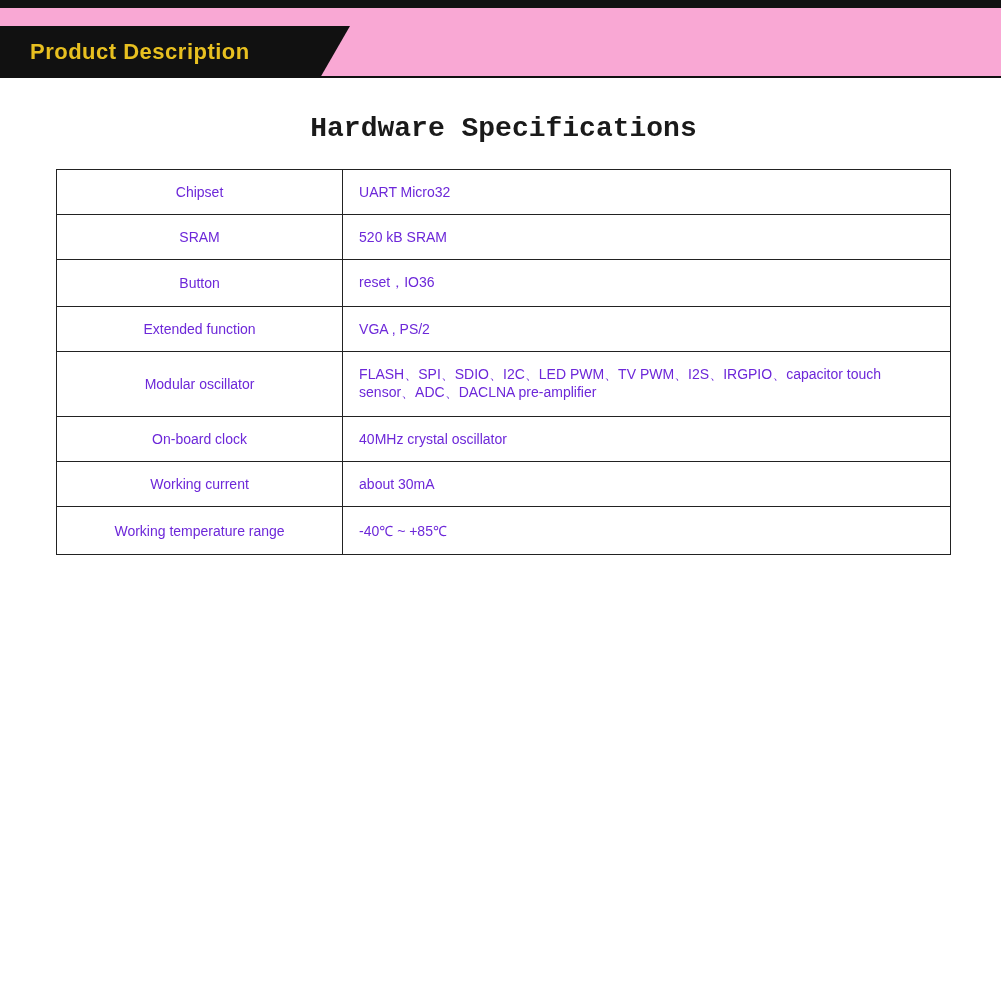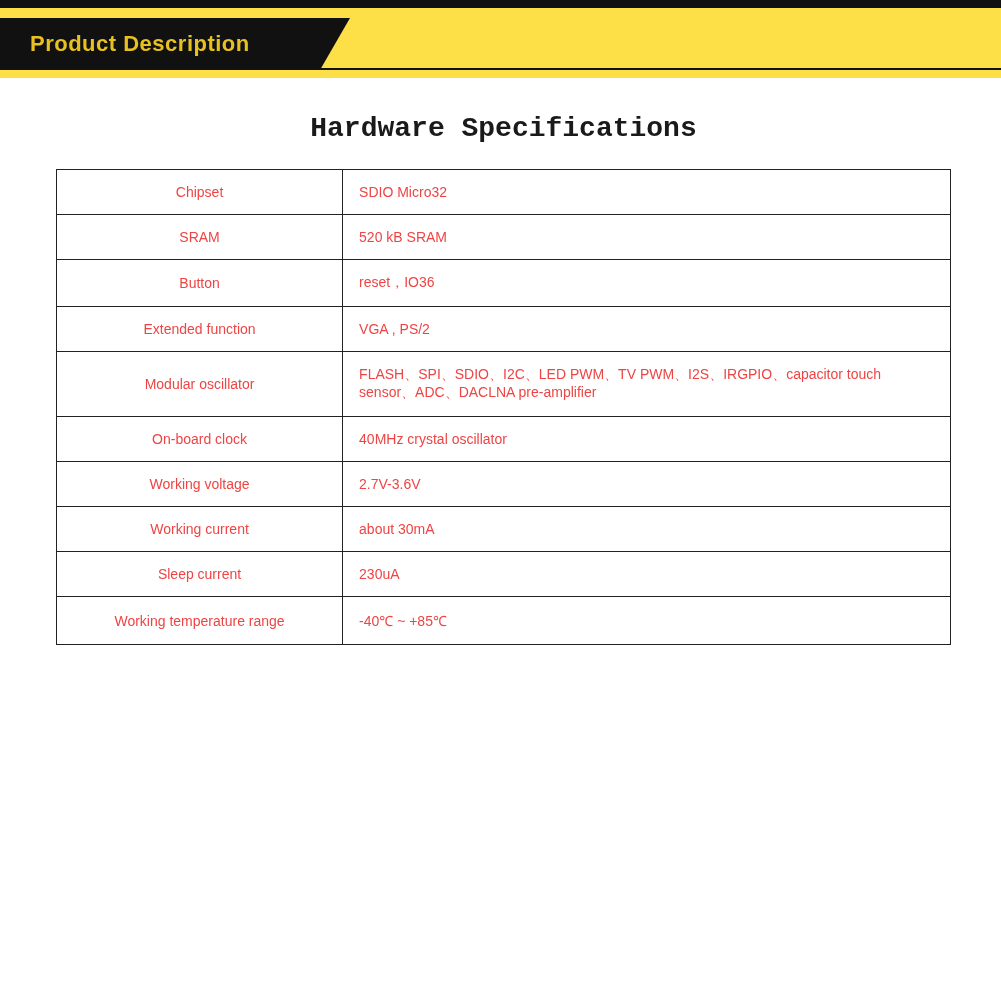--- a/index.html
+++ b/index.html
@@ -16,23 +16,23 @@
     .top-bar {
       width: 100%;
       height: 8px;
       background: #111111;
     }
 
     .header-section {
       position: relative;
       width: 100%;
       height: 70px;
-      background: #fde047;
+      background: #f9a8d4;
       display: flex;
-      align-items: flex-start;
+      align-items: flex-end;
     }
 
     .product-description-banner {
       position: relative;
       display: flex;
       align-items: center;
       height: 52px;
       margin-top: 10px;
     }
 
@@ -99,21 +99,21 @@
     }
 
     .specs-table tr:last-child {
       border-bottom: none;
     }
 
     .specs-table td {
       padding: 14px 16px;
       vertical-align: middle;
       font-size: 14px;
-      color: #ef4444;
+      color: #6d28d9;
     }
 
     .spec-label {
       width: 32%;
       text-align: center;
       border-right: 1.5px solid #222;
       font-family: Arial, sans-serif;
       font-size: 14px;
       color: #1a1a1a;
     }
@@ -148,21 +148,21 @@
   </div>
 </div>
 
 <div class="main-content">
   <h1 class="section-title">Hardware Specifications</h1>
 
   <table class="specs-table">
     <tbody id="specs-body">
     <tr>
           <td class="spec-label">Chipset</td>
-          <td class="spec-value">SDIO Micro32</td>
+          <td class="spec-value">UART Micro32</td>
         </tr>
         <tr>
           <td class="spec-label">SRAM</td>
           <td class="spec-value">520 kB SRAM</td>
         </tr>
         <tr>
           <td class="spec-label">Button</td>
           <td class="spec-value">reset，IO36</td>
         </tr>
         <tr>
@@ -171,30 +171,22 @@
         </tr>
         <tr>
           <td class="spec-label">Modular oscillator</td>
           <td class="spec-value">FLASH、SPI、SDIO、I2C、LED PWM、TV PWM、I2S、IRGPIO、capacitor touch sensor、ADC、DACLNA pre-amplifier</td>
         </tr>
         <tr>
           <td class="spec-label">On-board clock</td>
           <td class="spec-value">40MHz crystal oscillator</td>
         </tr>
         <tr>
-          <td class="spec-label">Working voltage</td>
-          <td class="spec-value">2.7V-3.6V</td>
-        </tr>
-        <tr>
           <td class="spec-label">Working current</td>
           <td class="spec-value">about 30mA</td>
-        </tr>
-        <tr>
-          <td class="spec-label">Sleep current</td>
-          <td class="spec-value">230uA</td>
         </tr>
         <tr>
           <td class="spec-label">Working temperature range</td>
           <td class="spec-value">-40℃ ~ +85℃</td>
         </tr>
       </tbody>
   </table>
 </div>
 
 </body></html>

